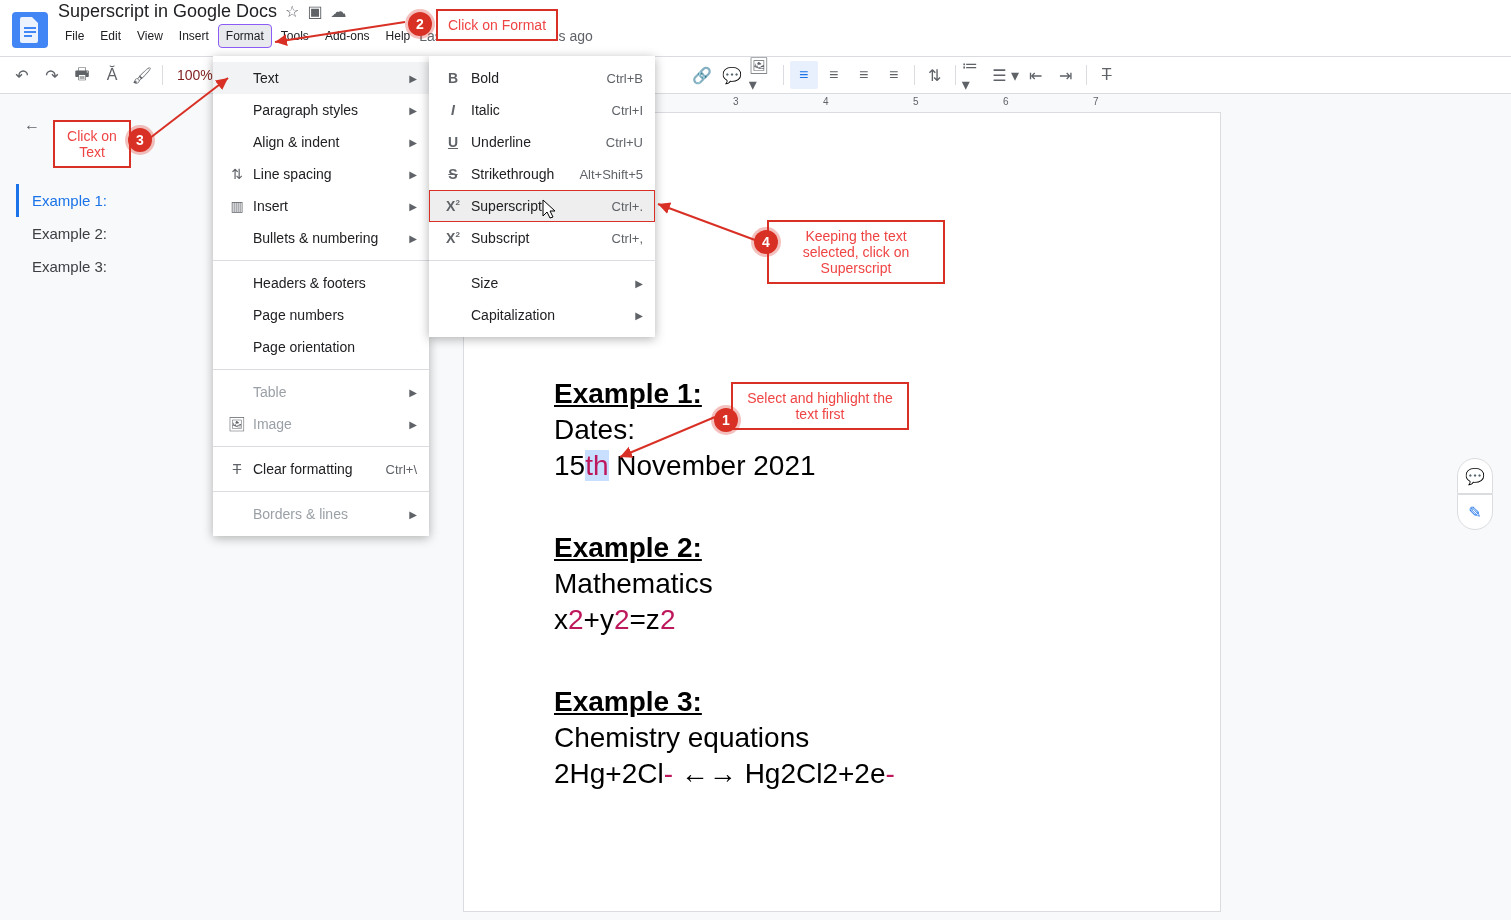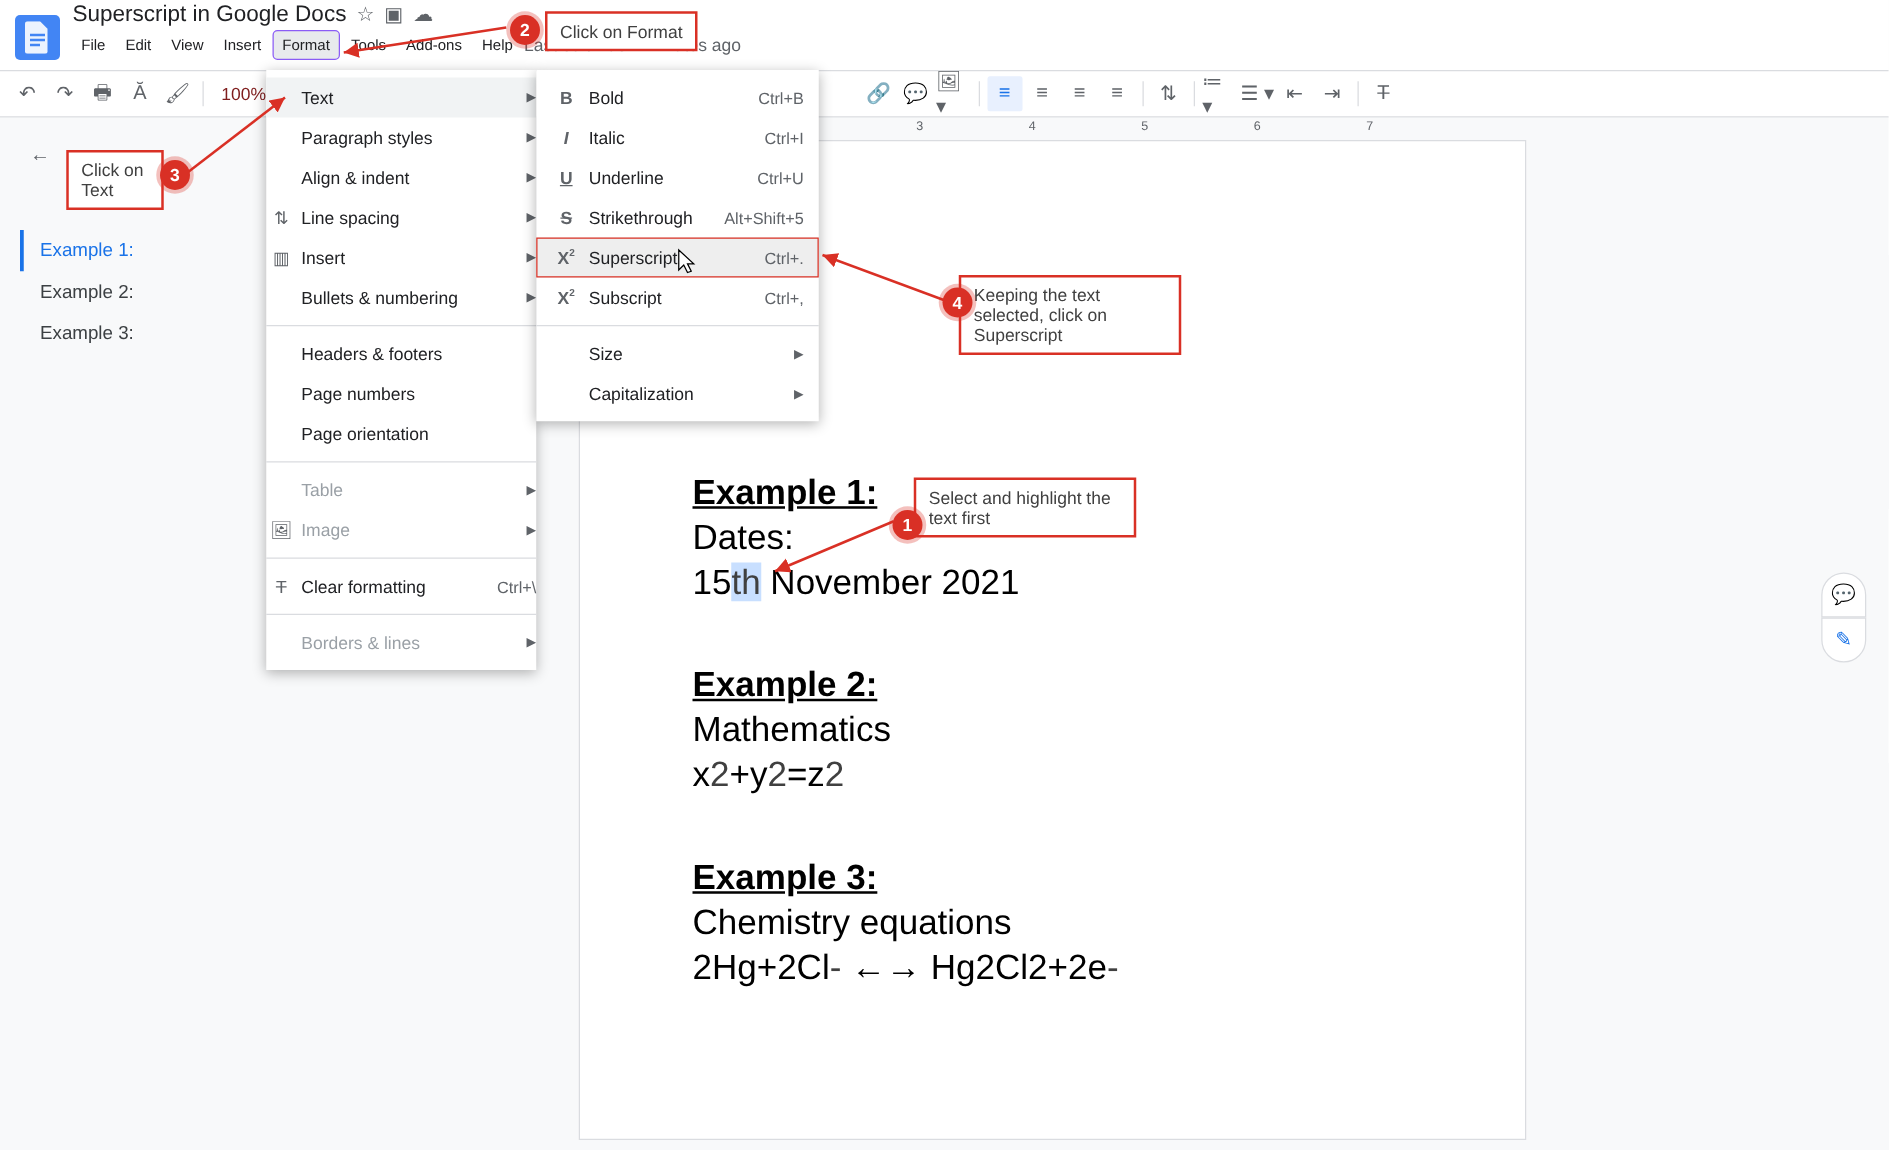--- a/index.html
+++ b/index.html
@@ -21,21 +21,21 @@
 
 .toolbar { height: 38px; border-top: 1px solid #dadce0; border-bottom: 1px solid #dadce0; display: flex; align-items: center; padding: 0 8px; gap: 2px; background: #fff; }
 .tb-btn { width: 28px; height: 28px; display: flex; align-items: center; justify-content: center; cursor: pointer; border-radius: 2px; color: #5f6368; }
 .tb-btn.active { background: #e8f0fe; color: #1a73e8; }
 .tb-sep { width: 1px; height: 20px; background: #dadce0; margin: 0 4px; }
 .zoom-box { padding: 0 8px; font-size: 14px; color: #7f1d1d; display: flex; align-items: center; gap: 4px; }
 .tb-spacer { width: 440px; }
 
 
 .format-menu { position: absolute; left: 213px; top: 56px; width: 216px; background: #fff; box-shadow: 0 2px 10px rgba(0,0,0,0.3); z-index: 100; padding: 6px 0; }
-.fm-item { display: flex; align-items: center; padding: 8px 0; font-size: 14px; color: #202124; cursor: pointer; position: relative; justify-content: flex-end; }
+.fm-item { display: flex; align-items: center; padding: 8px 12px; font-size: 14px; color: #202124; cursor: pointer; position: relative; justify-content: flex-end; }
 .fm-item.disabled { color: #9aa0a6; }
 .fm-item.highlight { background: #f1f3f4; }
 .fm-icon { width: 24px; display: flex; justify-content: center; color: #5f6368; }
 .fm-label { flex: 1; margin-left: 4px; }
 .fm-arrow { color: #5f6368; font-size: 10px; }
 .fm-sep { height: 1px; background: #dadce0; margin: 6px 0; }
 .fm-shortcut { color: #5f6368; font-size: 13px; }
 
 
 .text-submenu { position: absolute; left: 429px; top: 56px; width: 226px; background: #fff; box-shadow: 0 2px 10px rgba(0,0,0,0.3); z-index: 101; padding: 6px 0; }
@@ -55,24 +55,24 @@
 
 .ruler { position: absolute; left: 463px; top: 94px; width: 758px; height: 16px; display: flex; font-size: 10px; color: #5f6368; }
 .ruler-tick { position: absolute; top: 2px; }
 
 
 .page { position: absolute; left: 463px; top: 112px; width: 758px; height: 800px; background: #fff; border: 1px solid #dadce0; padding: 100px 90px; font-size: 26px; }
 .ex-heading { text-decoration: underline; font-size: 28px; font-weight: bold; margin-bottom: 4px; }
 .ex-sub { font-size: 28px; margin-bottom: 4px; }
 .ex-line { font-size: 28px; margin-bottom: 30px; }
 .sel { background: #c8dfff; }
-.red { color: #404040; }
-
-
-.callout { position: absolute; border: 2px solid #d93025; background: #fff; padding: 6px 10px; font-size: 14px; color: #404040; }
+.red { color: #be185d; }
+
+
+.callout { position: absolute; border: 2px solid #d93025; background: #fff; padding: 6px 10px; font-size: 14px; color: #ef4444; text-align: center; }
 .callout-badge { position: absolute; width: 24px; height: 24px; border-radius: 50%; background: #d93025; color: #fff; display: flex; align-items: center; justify-content: center; font-size: 14px; font-weight: bold; z-index: 200; box-shadow: 0 0 0 3px rgba(217,48,37,0.3); }
 .arrow-svg { position: absolute; z-index: 150; pointer-events: none; }
 
 
 .cursor { position: absolute; z-index: 300; pointer-events: none; }
 
 
 .explore { position: absolute; right: 18px; width: 36px; height: 36px; border: 1px solid #dadce0; border-radius: 50% 50% 0 0; display: flex; align-items: center; justify-content: center; background: #fff; cursor: pointer; color: #1a73e8; }
 .explore2 { border-radius: 0 0 50% 50%; }
 

